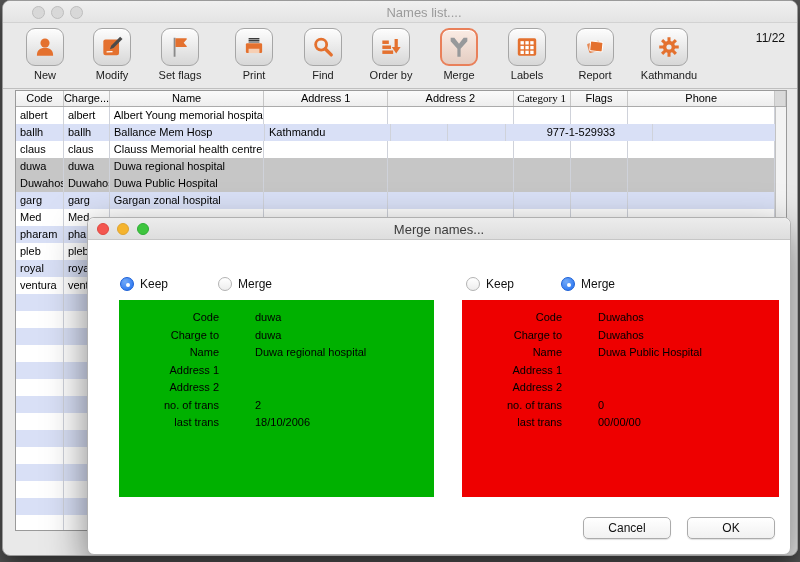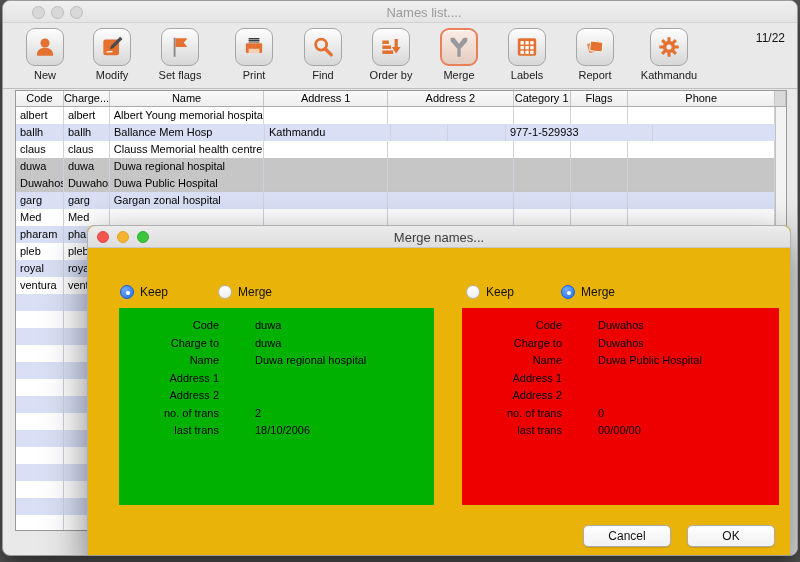--- a/index.html
+++ b/index.html
@@ -38,22 +38,22 @@
         overflow:hidden; white-space:nowrap; }
   .th-corner { background:#d9d9d9; }
   .tbody { position:absolute; left:0; top:16px; right:11px; bottom:0; overflow:hidden; }
   .tr { display:flex; height:17px; }
   .td { font-size:11px; line-height:17px; padding-left:4px; border-right:1px solid #cfd2da;
         overflow:hidden; white-space:nowrap; }
   .scrolltrack { position:absolute; top:16px; right:0; width:11px; bottom:0;
                  background:#f3f3f3; border-left:1px solid #c2c2c2; }
 
   
-  .dialog { position:absolute; left:84px; top:224px; width:704px; height:338px;
-            background:#eab308; border:1px solid #b0b0b0; border-radius:7px;
+  .dialog { position:absolute; left:84px; top:216px; width:704px; height:338px;
+            background:#ffffff; border:1px solid #b0b0b0; border-radius:7px;
             box-shadow:0 14px 40px rgba(0,0,0,.5); }
   .dlg-titlebar { position:relative; height:22px; background:linear-gradient(#ececec,#dedede);
                   border-bottom:1px solid #c6c6c6; border-radius:7px 7px 0 0; }
   .dlg-title { position:absolute; left:0; right:0; top:4px; text-align:center; font-size:13px; color:#3c3c3c; }
   .dl { position:absolute; top:5px; width:12px; height:12px; border-radius:50%; }
   .dl-red{left:9px; background:#f4564f; border:1px solid #df4840;}
   .dl-yellow{left:29px; background:#f5b42e; border:1px solid #dea431;}
   .dl-green{left:49px; background:#3ec53e; border:1px solid #2fae36;}
 
   .radio-item { position:absolute; top:58px; height:16px; display:flex; align-items:center; }
@@ -206,21 +206,21 @@
     <div class="counter">11/22</div>
   </div>
 
   <div class="table">
     <div class="thead">
         <div class="th" style="width: 48px;">Code</div>
         <div class="th" style="width: 46px;">Charge...</div>
         <div class="th" style="width: 155px;">Name</div>
         <div class="th" style="width: 124px;">Address 1</div>
         <div class="th" style="width: 126px;">Address 2</div>
-        <div class="th" style="width: 57px;">Category 1</div>
+        <div class="th" style="width: 57px; font-family: Liberation Serif, serif;">Category 1</div>
         <div class="th" style="width: 58px;">Flags</div>
         <div class="th" style="width: 147px;">Phone</div>
         <div class="th th-corner" style="width: 11px;"></div>
       </div>
     <div class="tbody">
         <div class="tr">
           <div class="td" style="width: 48px;">albert</div>
           <div class="td" style="width: 46px;">albert</div>
           <div class="td" style="width: 155px;">Albert Young memorial hospital</div>
           <div class="td" style="width: 124px;"></div>
@@ -229,21 +229,21 @@
           <div class="td" style="width: 58px;"></div>
           <div class="td" style="width: 147px;"></div>
         </div>
         <div class="tr" style="background: rgb(217, 224, 246);">
           <div class="td" style="width: 48px;">ballh</div>
           <div class="td" style="width: 46px;">ballh</div>
           <div class="td" style="width: 155px;">Ballance Mem Hosp</div>
           <div class="td" style="width: 126px;">Kathmandu</div>
           <div class="td" style="width: 57px;"></div>
           <div class="td" style="width: 58px;"></div>
-          <div class="td" style="width: 147px;">977-1-529933</div>
+          <div class="td" style="width: 147px; text-align: center;">977-1-529933</div>
         </div>
         <div class="tr">
           <div class="td" style="width: 48px;">claus</div>
           <div class="td" style="width: 46px;">claus</div>
           <div class="td" style="width: 155px;">Clauss Memorial health centre</div>
           <div class="td" style="width: 124px;"></div>
           <div class="td" style="width: 126px;"></div>
           <div class="td" style="width: 57px;"></div>
           <div class="td" style="width: 58px;"></div>
           <div class="td" style="width: 147px;"></div>

